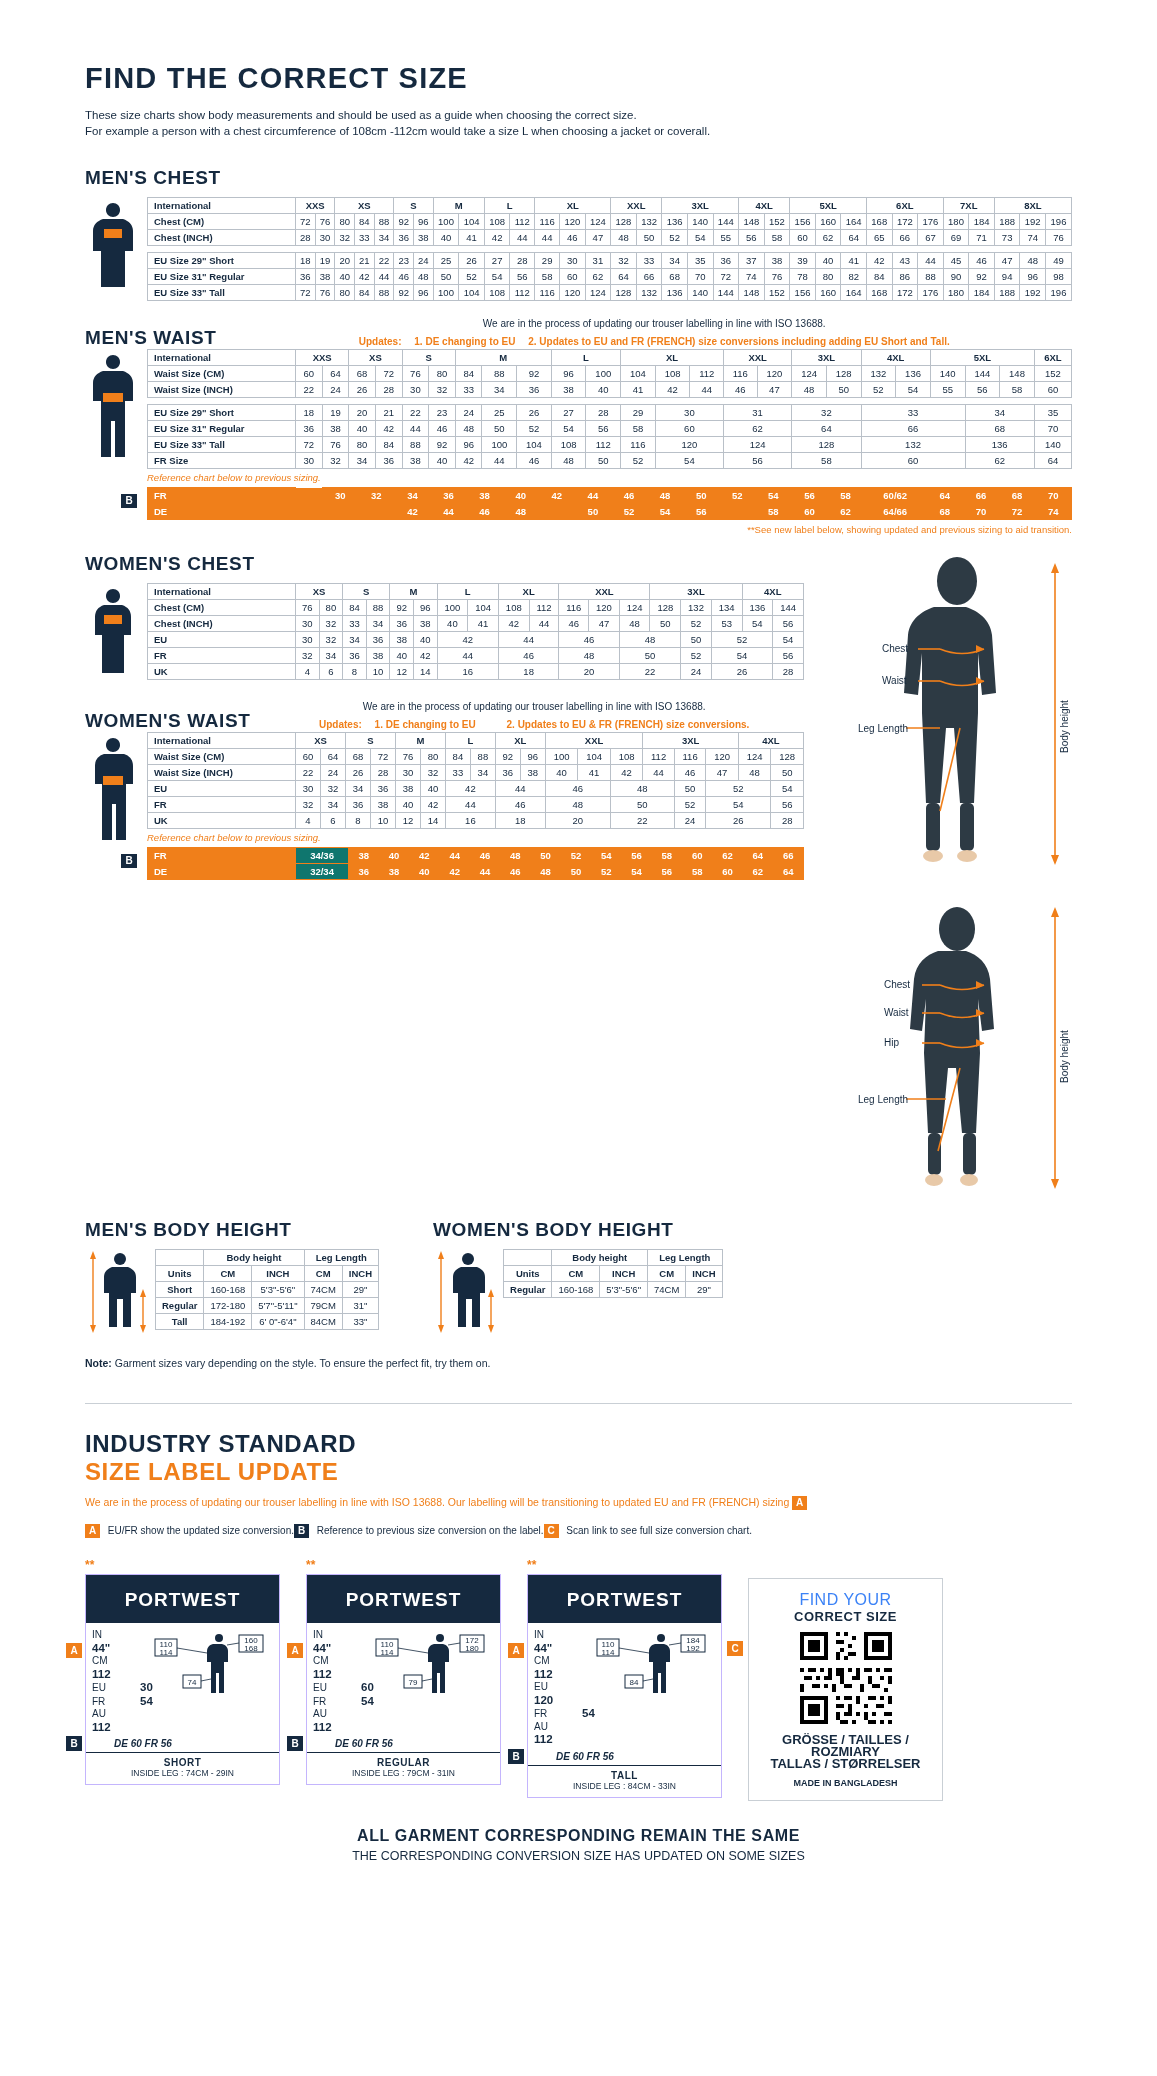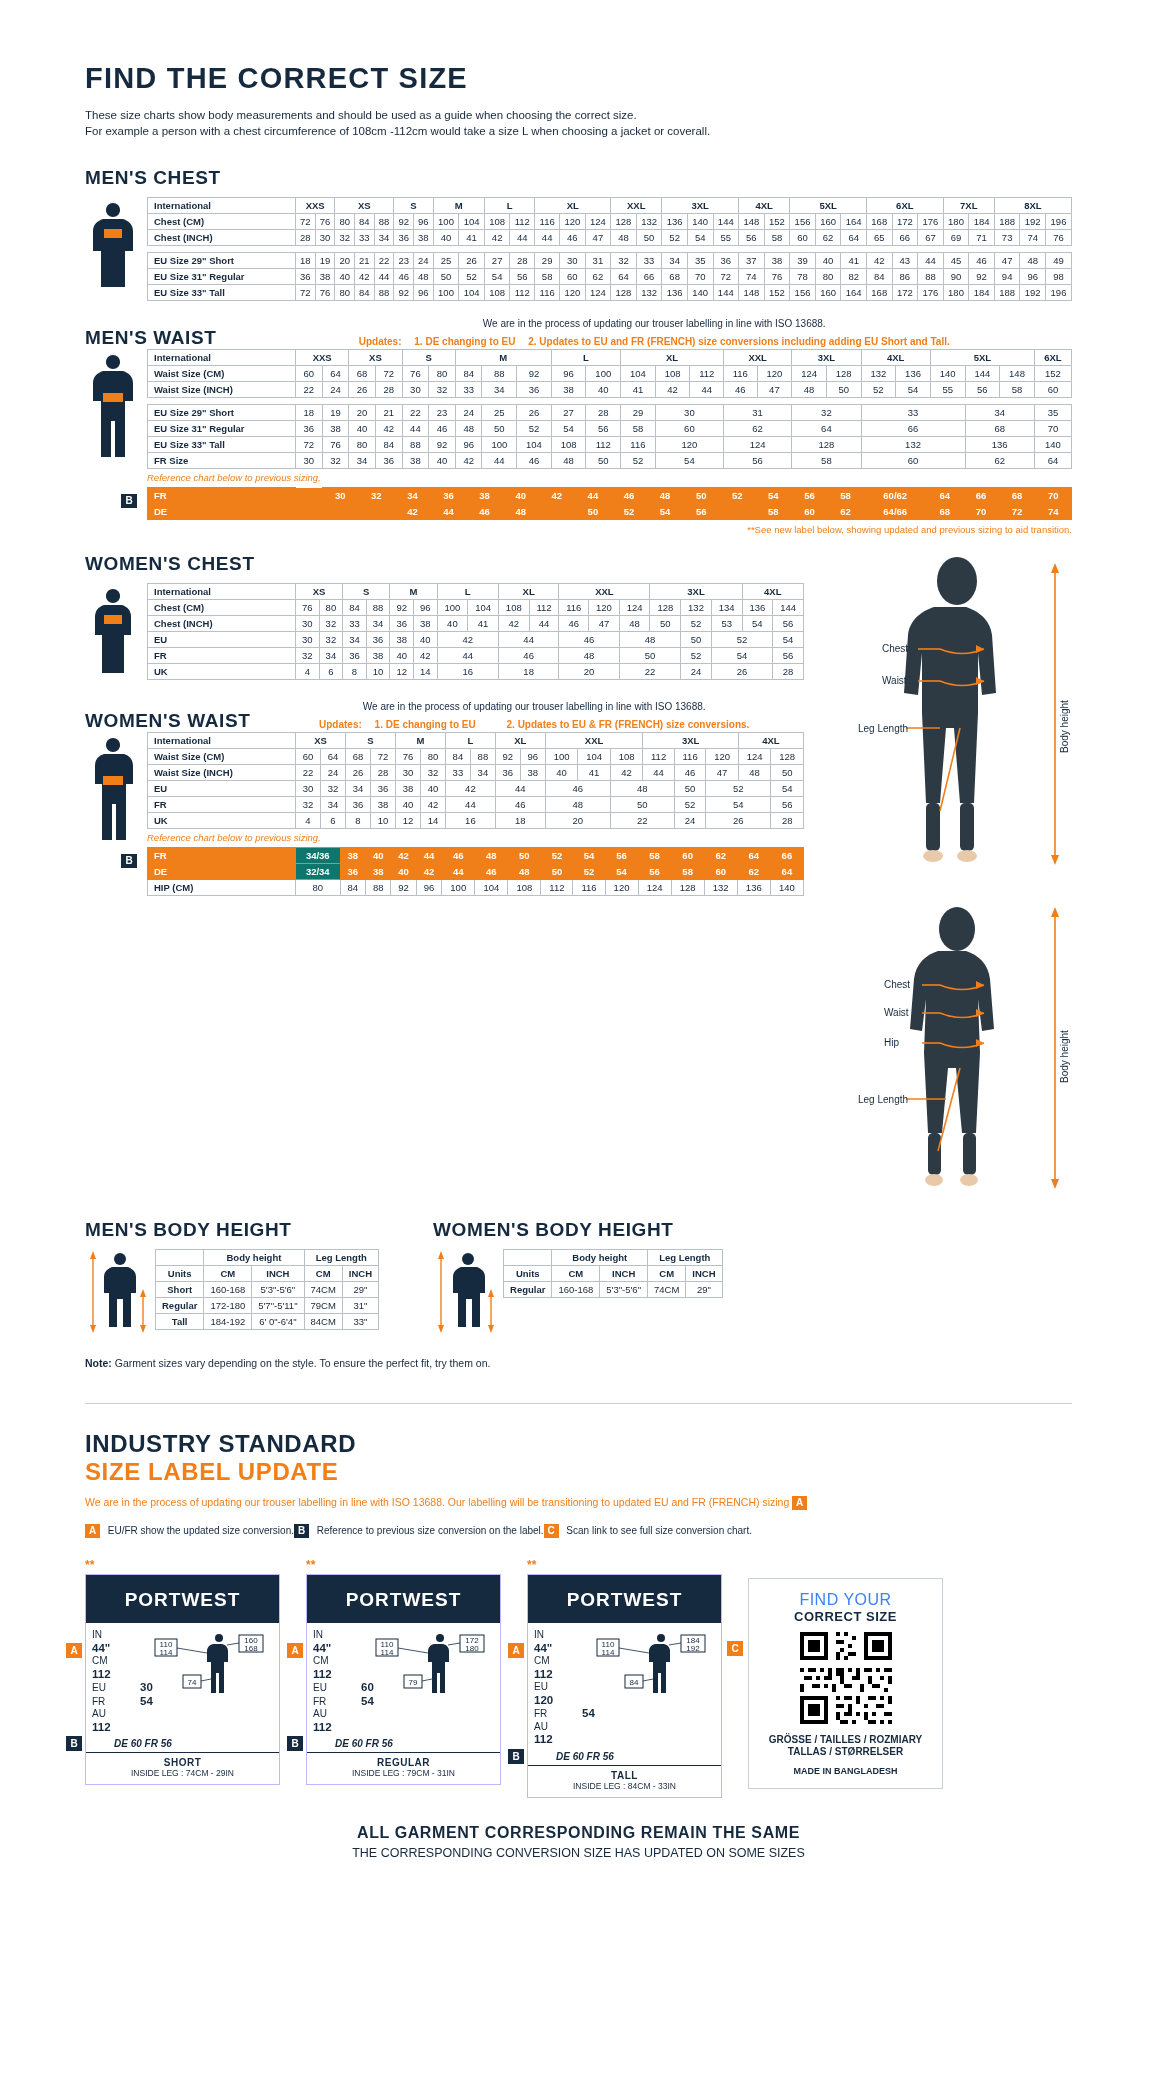--- a/index.html
+++ b/index.html
@@ -113,21 +113,21 @@
   .derow { font-size:10px; font-style:italic; font-weight:bold; padding:2px 0 3px 28px; }
   .sidetag {
     position:absolute; left:-20px; width:16px; height:15px; line-height:15px; text-align:center;
     color:#fff; font-weight:bold; font-size:10px;
   }
 
   .qrcard { width:195px; border:1px solid #c9cfd5; text-align:center; padding:12px 8px; position:relative;}
   .qr-t1 { font-size:16px; color:#3b82f6; letter-spacing:.5px;}
   .qr-t2 { font-size:13px; font-weight:bold; color:#15293f; letter-spacing:.5px; margin-bottom:8px;}
   .qr { width:92px; height:92px; margin:0 auto 10px auto; }
-  .qr-t3 { font-size:10px; font-weight:bold; line-height:12px; color:#15293f;}
+  .qr-t3 { font-size:13px; font-weight:bold; line-height:12px; color:#15293f;}
   .qr-t4 { font-size:9px; font-weight:bold; margin-top:8px; color:#15293f;}
 
   .footline1 { text-align:center; font-size:16px; font-weight:bold; letter-spacing:.6px; margin-top:26px; }
   .footline2 { text-align:center; font-size:12.5px; margin-top:4px; }
 
   
   .modelbox { position:relative; }
 </style>
 </head>
 <body>
@@ -888,39 +888,20 @@
                     <td>46</td>
                     <td>48</td>
                     <td>50</td>
                     <td>52</td>
                     <td>54</td>
                     <td>56</td>
                     <td>58</td>
                     <td>60</td>
                     <td>62</td>
                     <td>64</td>
-          </tr>
-          <tr>
-            <td class="lbl">HIP (CM)</td>
-            <td>80</td>
-                    <td>84</td>
-                    <td>88</td>
-                    <td>92</td>
-                    <td>96</td>
-                    <td>100</td>
-                    <td>104</td>
-                    <td>108</td>
-                    <td>112</td>
-                    <td>116</td>
-                    <td>120</td>
-                    <td>124</td>
-                    <td>128</td>
-                    <td>132</td>
-                    <td>136</td>
-                    <td>140</td>
           </tr>
         </tbody>
               </table>
       </div>
     </div>
 
    </div>
 
    <div class="midright">
 

